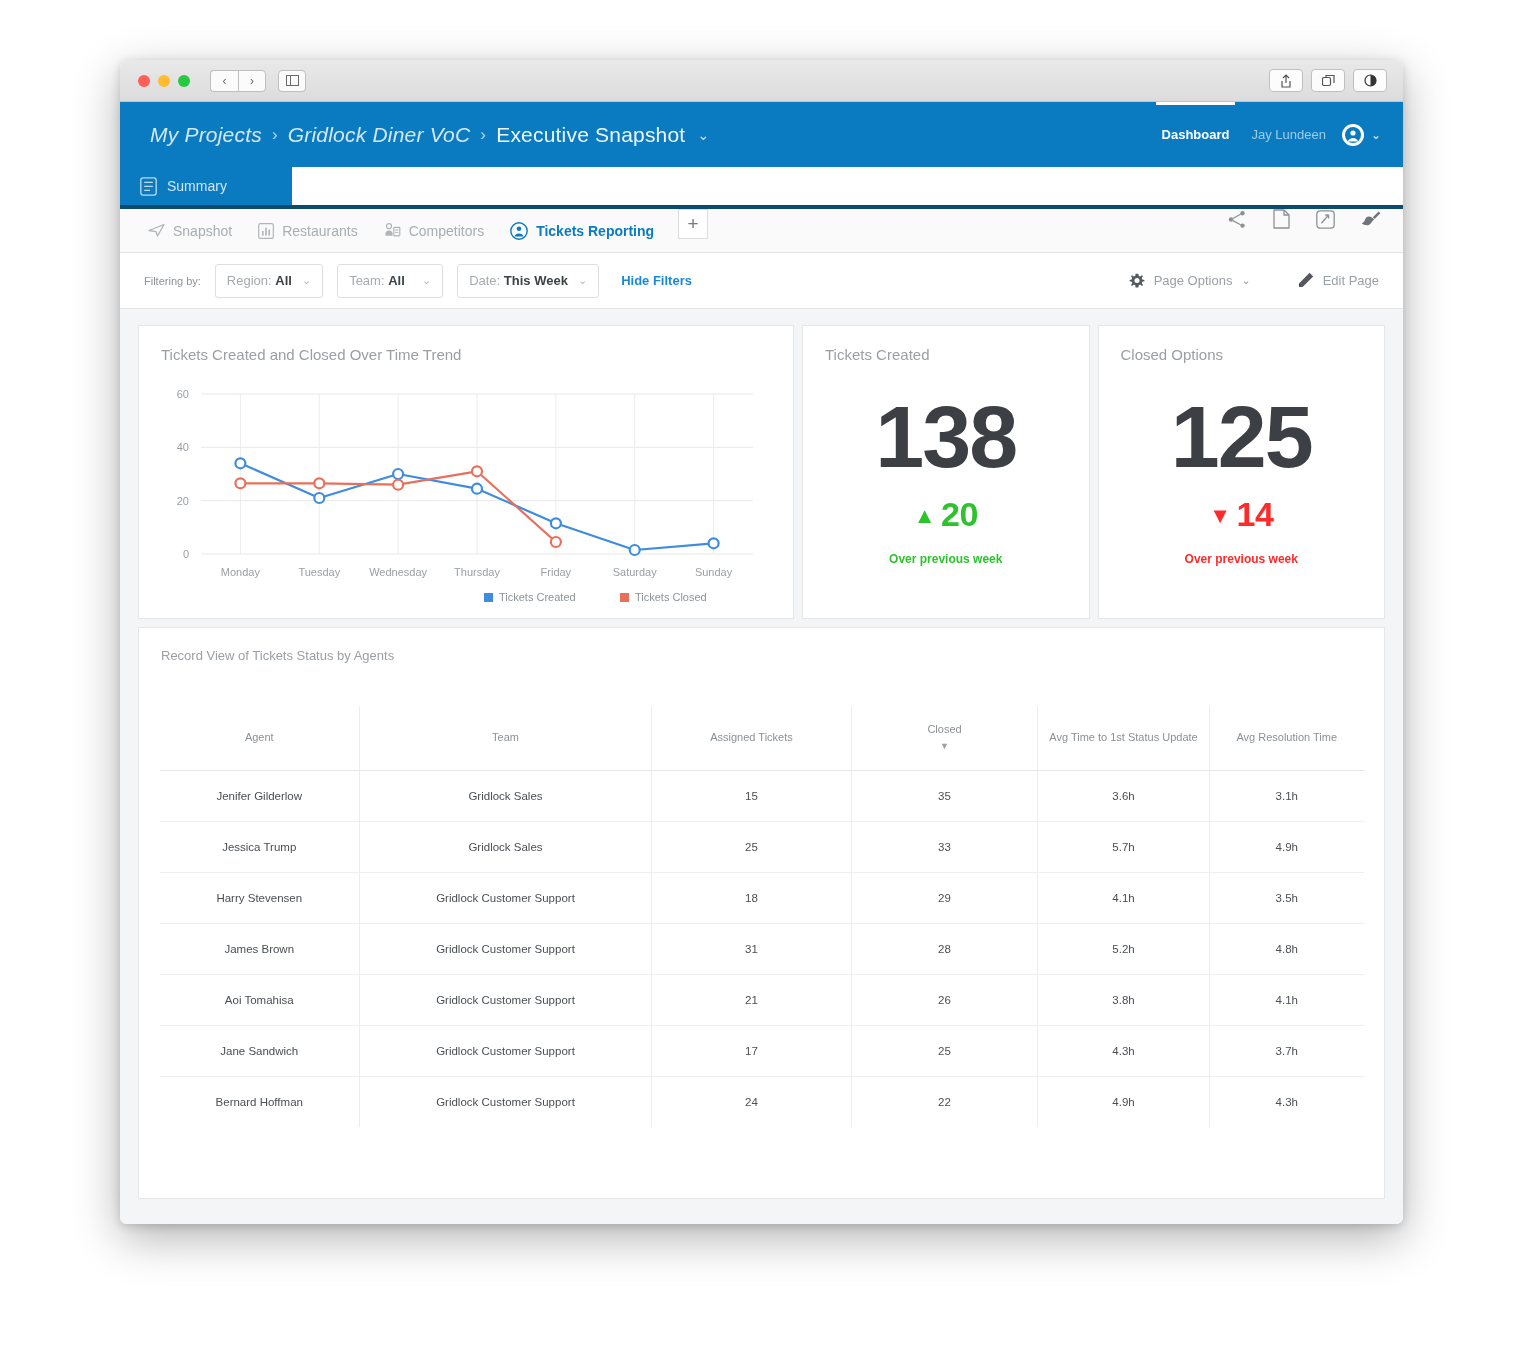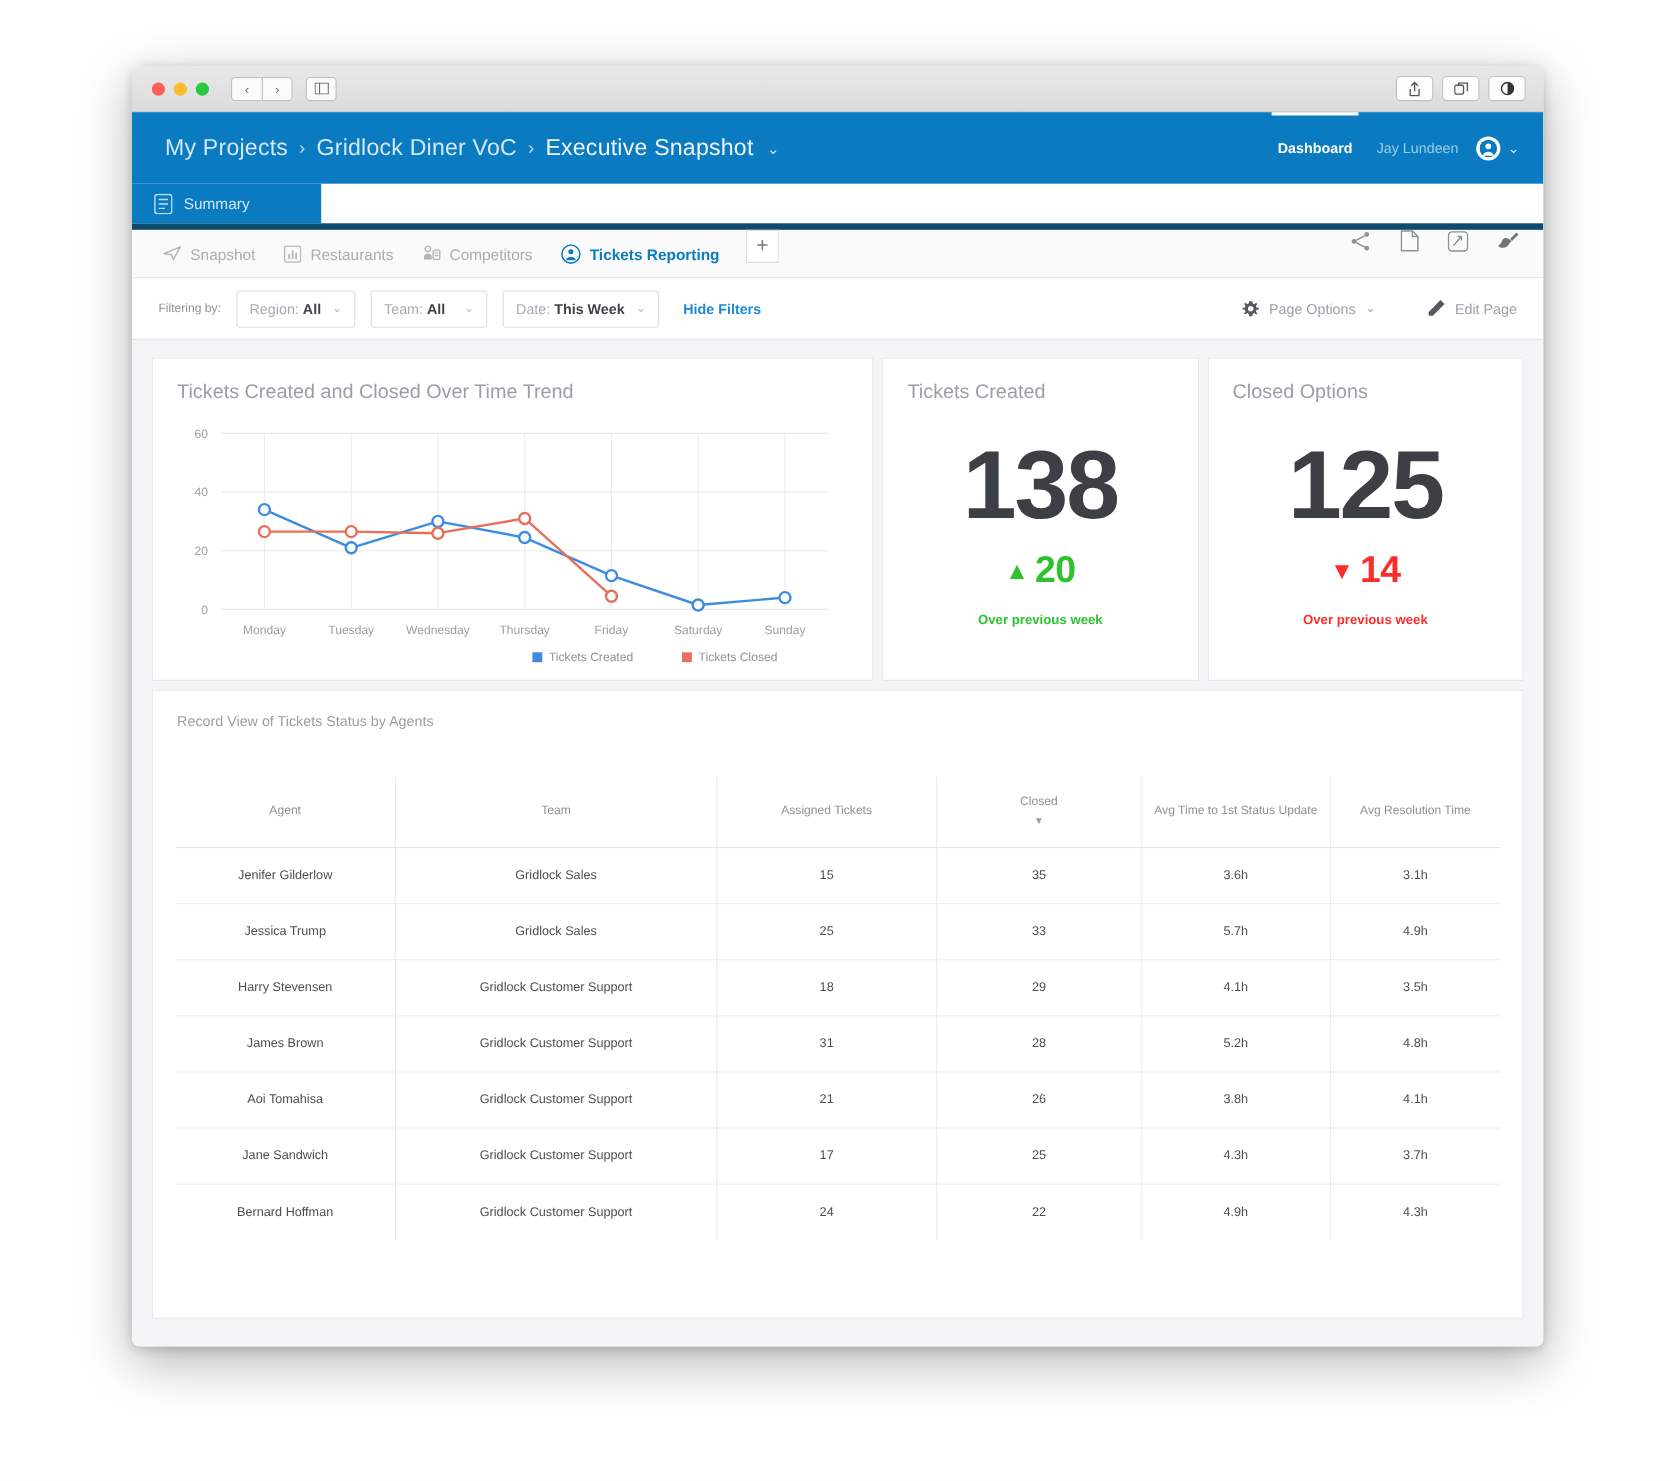--- a/index.html
+++ b/index.html
@@ -59,21 +59,21 @@
     height: 65px;
     background: #0b7bc1;
     display: flex; align-items: center;
   }
   .breadcrumb {
     margin-left: 30px;
     display: flex; align-items: center;
     font-size: 21px; color: #ffffff; letter-spacing: 0.2px;
   }
   .crumb { opacity: 0.93; }
-  .crumb.dim { opacity: 0.82; }
+  .crumb.dim { opacity: 0.82; font-style: italic; }
   .crumb-sep { margin: 0 10px; opacity: 0.7; font-size: 17px; }
   .crumb-caret { margin-left: 12px; opacity: 0.8; font-size: 14px; }
 
   .blue-right {
     position: absolute; right: 22px; top: 0; height: 65px;
     display: flex; align-items: center; gap: 16px;
   }
   .dash-tab {
     position: relative;
     height: 65px; display: flex; align-items: center;
@@ -88,21 +88,21 @@
   .avatar-wrap { display: flex; align-items: center; gap: 7px; }
   .avatar {
     width: 22px; height: 22px; border-radius: 50%;
     background: #ffffff; display: flex; align-items: center; justify-content: center;
   }
   .avatar-caret { color: #ffffff; font-size: 12px; opacity: .9; }
 
   
   .summary-row {
     height: 42px; background: #ffffff;
-    border-bottom: 6px solid #0c4a6e;
+    border-bottom: 4px solid #0c4a6e;
     display: flex; align-items: stretch;
   }
   .summary-tab {
     width: 172px; background: #0b7bc1;
     display: flex; align-items: center; gap: 10px;
     padding-left: 20px; color: #cfe6f5; font-size: 14px;
   }
 
   
   .tabs-row {
@@ -164,21 +164,21 @@
     height: 915px;
   }
   .row-top { display: flex; gap: 8px; height: 294px; }
   .card {
     background: #ffffff;
     border: 1px solid #e6e7e8;
   }
   .card-chart { flex: 0 0 656px; position: relative; }
   .card-kpi { flex: 1; position: relative; }
   .card-title {
-    font-size: 18px; color: #9a9fa4; font-weight: normal;
+    font-size: 15px; color: #9a9fa4; font-weight: normal;
     padding: 20px 0 0 22px;
   }
 
   
   .chartbox { position: absolute; left: 0; top: 48px; width: 656px; height: 244px; }
 
   
   .kpi-num {
     text-align: center;
     font-size: 88px; line-height: 1;

